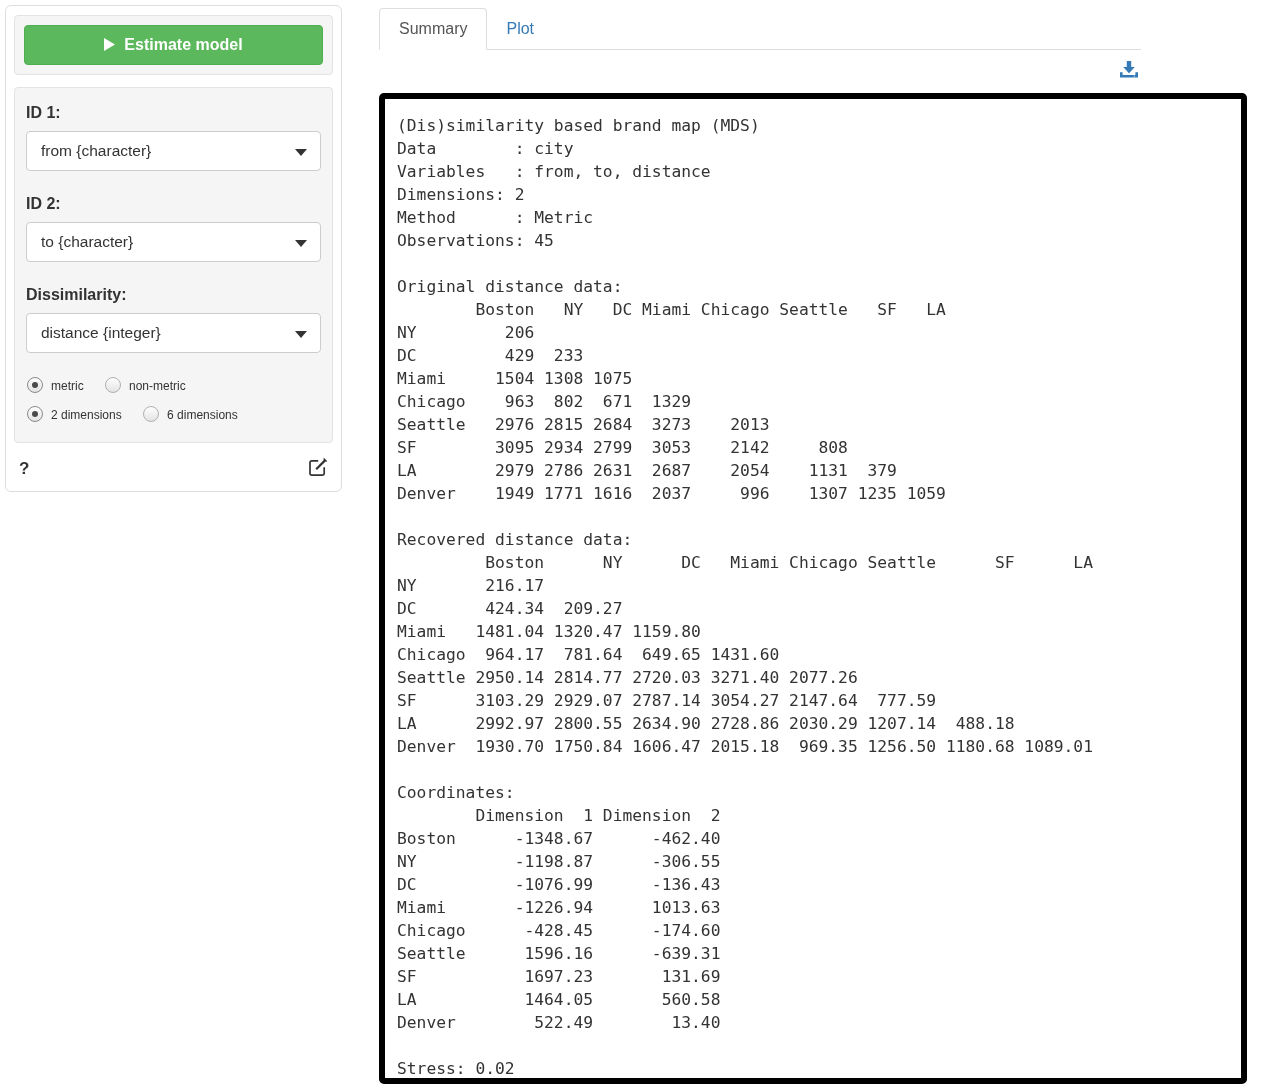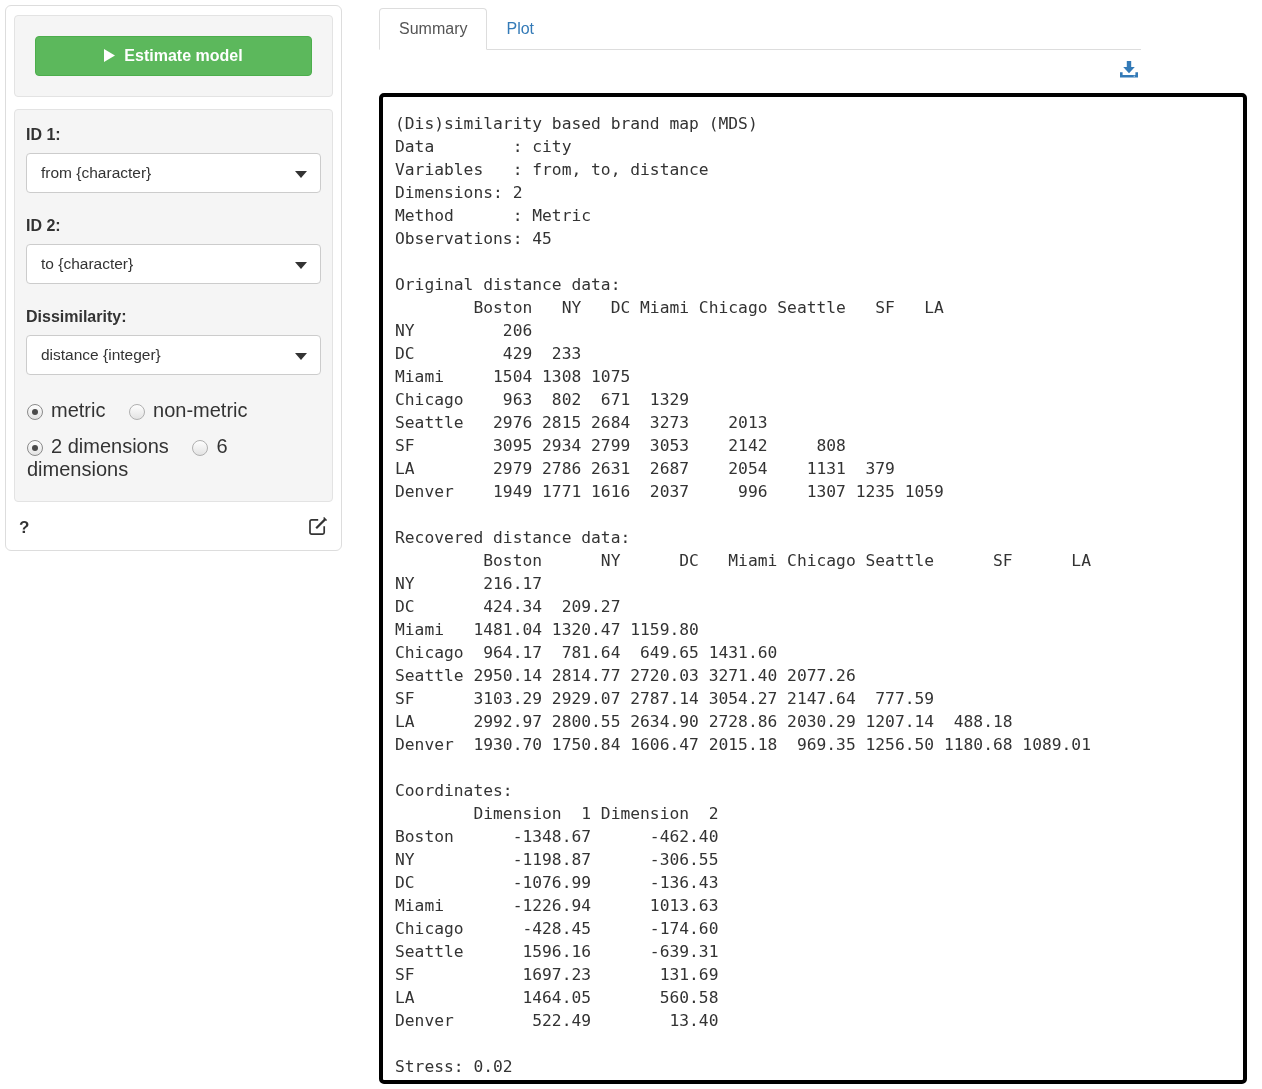--- a/index.html
+++ b/index.html
@@ -5,53 +5,53 @@
   html,body{margin:0;padding:0;background:#fff;width:1262px;height:1089px;overflow:hidden;
     font-family:"Liberation Sans",sans-serif;color:#333;}
   *{box-sizing:border-box;}
 
   
   .sidebar{position:absolute;left:5px;top:5px;width:337px;background:#fff;
     border:1px solid #ddd;border-radius:6px;padding:9px 8px 6px 8px;}
   .well{background:#f5f5f5;border:1px solid #e3e3e3;border-radius:4px;margin-bottom:12px;}
   .well.info{padding:11px 13px 3px 13px;}
   .well.info p{margin:0 0 14px 0;font-size:16px;font-weight:bold;line-height:18px;}
-  .well.btnwell{padding:20px;}
+  .well.btnwell{padding:9px;}
   .btn-success{display:block;width:100%;background:#5cb85c;border:1px solid #4cae4c;
     border-radius:4px;color:#fff;font-weight:bold;font-size:16px;padding:9px 0;height:40px;
     font-family:"Liberation Sans",sans-serif;cursor:pointer;text-align:center;}
   .btn-success .play{display:inline-block;margin-right:9px;vertical-align:-1px;}
   .well.form{padding:16px 11px 18px 11px;}
   .ctrl-label{display:block;font-size:16px;font-weight:bold;margin:0 0 9px 0;}
   .select{position:relative;background:#fff;border:1px solid #ccc;border-radius:4px;
     height:40px;line-height:38px;padding:0 30px 17px 14px;font-size:15.5px;color:#333;
     margin-bottom:24px;cursor:pointer;}
   .select .caret{position:absolute;right:13px;top:17px;width:0;height:0;
     border-left:6px solid transparent;border-right:6px solid transparent;border-top:7px solid #333;}
-  .radio-row{margin:4px 0 13px 1px;font-size:20px;}
+  .radio-row{margin:4px 0 13px 1px;font-size:12px;}
   .radio-row:last-child{margin-bottom:2px;}
   .radio{display:inline-block;width:16px;height:16px;border-radius:50%;
     border:1px solid #b0b0b0;background:linear-gradient(#fefefe,#e3e3e3);
     vertical-align:-3px;margin-right:8px;position:relative;cursor:pointer;}
   .radio.checked{border-color:#8a8a8a;}
   .radio.checked::after{content:"";position:absolute;left:4px;top:4px;width:6px;height:6px;
     border-radius:50%;background:#4a4a4a;}
   .radio-lbl{margin-right:18px;cursor:pointer;}
   .side-footer{display:flex;justify-content:space-between;align-items:center;padding:2px 5px 4px 5px;}
   .help{font-size:17px;font-weight:bold;color:#333;cursor:pointer;}
 
   
   .main{position:absolute;left:379px;top:8px;width:762px;}
   .tabs{display:flex;border-bottom:1px solid #ddd;align-items:flex-end;}
   .tab{font-size:16px;padding:11px 19px;cursor:pointer;}
   .tab.active{color:#555;background:#fff;border:1px solid #ddd;border-bottom-color:#fff;
     border-radius:4px 4px 0 0;margin-bottom:-1px;}
   .tab.link{color:#337ab7;text-align:center;}
   .dlrow{display:flex;justify-content:flex-end;align-items:center;height:43px;padding-right:3px;}
-  .output-well{width:868px;height:991px;background:#fff;border:4px solid #000000;border-radius:5px;
+  .output-well{width:868px;height:991px;background:#fff;border:6px solid #000000;border-radius:5px;
     padding:15px 12px 8px 12px;}
   pre.out{margin:0;font-family:"DejaVu Sans Mono","Liberation Mono",monospace;
     font-size:16.3px;line-height:23px;color:#333;white-space:pre;}
   .icon-btn{cursor:pointer;}
 </style>
 </head>
 <body>
 
 <div class="sidebar">
 

